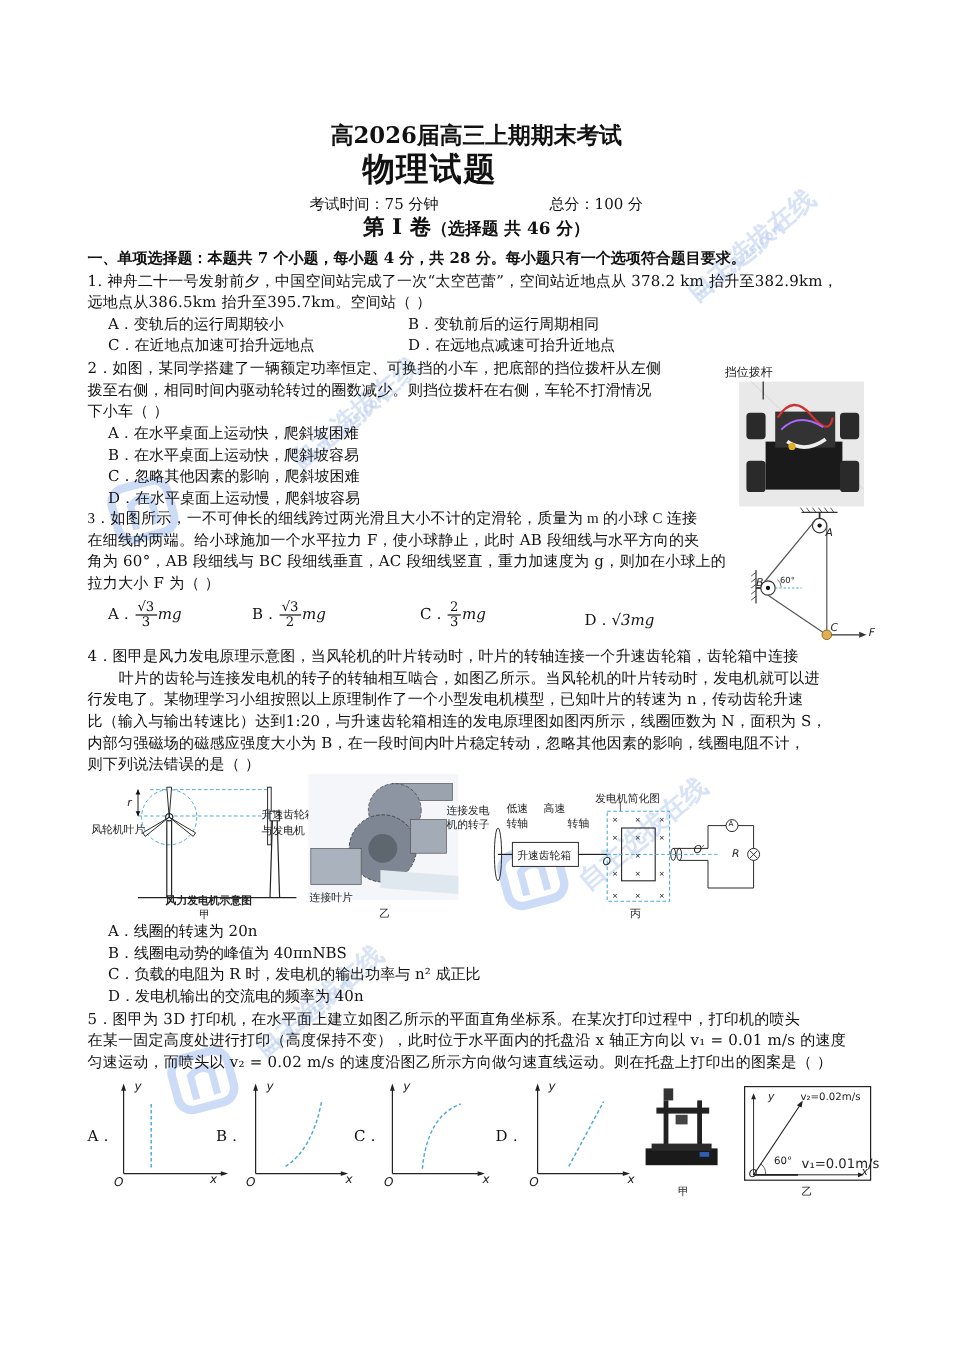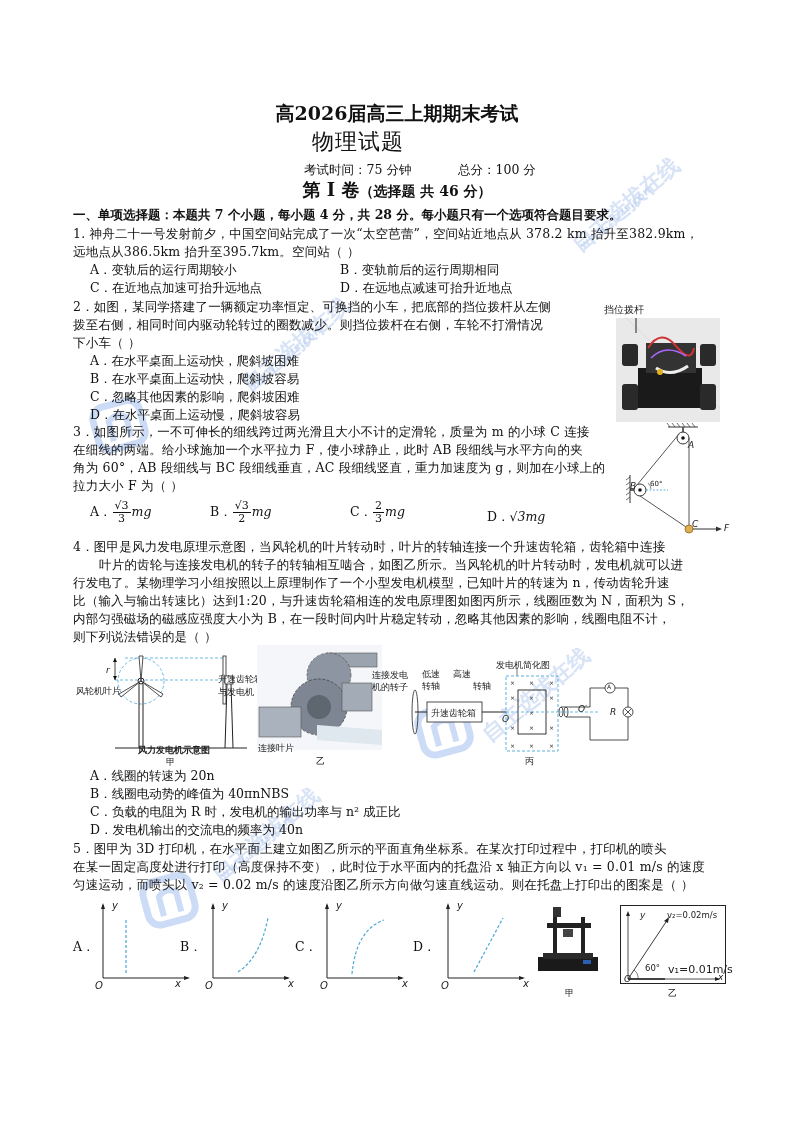--- a/index.html
+++ b/index.html
@@ -2,21 +2,21 @@
 <html><head>
 <meta charset="utf-8">
 <style>
   html, body { margin:0; padding:0; background:#ffffff; }
   body { width:794px; height:1123px; position:relative; overflow:hidden;
          font-family:"DejaVu Serif", "Liberation Serif", serif; color:#111; }
   .abs { position:absolute; }
   .line { position:absolute; left:73px; font-size:12.5px; line-height:18px; white-space:nowrap; letter-spacing:0.2px; }
   .opt { position:absolute; font-size:12.5px; line-height:18px; white-space:nowrap; }
   .title1 { left:0; width:794px; top:101px; text-align:center; font-size:19px; font-weight:bold; line-height:24px; }
-  .title2 { left:0; width:716px; top:125px; text-align:center; font-size:22px; font-weight:normal; line-height:34px; letter-spacing:1px; }
+  .title2 { left:0; width:716px; top:125px; text-align:center; font-size:27px; font-weight:bold; line-height:34px; letter-spacing:1px; }
   .meta { top:162px; font-size:12.5px; line-height:16px; }
   .vol { left:0; width:794px; top:178px; text-align:center; font-size:18px; font-weight:bold; line-height:24px; }
   .vol small { font-size:14px; }
   .section { left:73px; top:206px; font-size:12.5px; font-weight:bold; line-height:18px; }
   .fig-label { position:absolute; font-family:"DejaVu Sans","Liberation Sans",sans-serif; font-size:9px; color:#222; white-space:nowrap; }
   .it { font-style:italic; }
   .wm { position:absolute; color:#b9cdf0; opacity:0.55; font-family:"DejaVu Sans",sans-serif; font-weight:bold; pointer-events:none; }
   .frac { display:inline-block; vertical-align:middle; text-align:center; font-size:11px; line-height:12px; margin:0 1px; }
   .frac .n { display:block; border-bottom:1px solid #111; padding:0 2px; }
   .frac .d { display:block; }
@@ -40,21 +40,21 @@
     <rect x="5" y="8" width="48" height="44" rx="12" fill="none" stroke="#6f9be6" stroke-width="7" transform="rotate(-15 30 30)"></rect>
     <path d="M20 44 L20 24 Q30 16 38 24 L38 44" fill="none" stroke="#6f9be6" stroke-width="6" transform="rotate(-15 30 30)"></path>
   </svg>
 <svg style="left:140px;top:870px;opacity:0.35" width="60" height="60" viewBox="0 0 60 60">
     <rect x="5" y="8" width="48" height="44" rx="12" fill="none" stroke="#6f9be6" stroke-width="7" transform="rotate(-15 30 30)"></rect>
     <path d="M20 44 L20 24 Q30 16 38 24 L38 44" fill="none" stroke="#6f9be6" stroke-width="6" transform="rotate(-15 30 30)"></path>
   </svg>
 
 <div class="abs title1">高2026届高三上期期末考试</div>
 <div class="abs title2">物理试题</div>
-<div class="abs meta" style="left:258px;margin-left:46px;">考试时间：75 分钟</div>
+<div class="abs meta" style="left:258px;">考试时间：75 分钟</div>
 <div class="abs meta" style="left:458px;">总分：100 分</div>
 <div class="abs vol">
   <span>第 I 卷</span><small>（选择题  共 46 分）</small>
 </div>
 <div class="abs section" style="left:73px;">一、单项选择题：本题共 7 个小题，每小题 4 分，共 28 分。每小题只有一个选项符合题目要求。</div>
 
 <div>
   <div class="line" style="top:225px;">1. 神舟二十一号发射前夕，中国空间站完成了一次“太空芭蕾”，空间站近地点从 378.2 km 抬升至382.9km，</div>
   <div class="line" style="top:243px;">远地点从386.5km 抬升至395.7km。空间站（      ）</div>
   <div class="opt" style="left:90px;top:261px;">A．变轨后的运行周期较小</div>
@@ -83,21 +83,21 @@
     <rect x="84" y="66" width="16" height="26" rx="3" fill="#2a2a2a"></rect>
     <rect x="30" y="25" width="50" height="30" fill="#333"></rect>
     <path d="M32 30 Q45 10 60 28 T78 30" fill="none" stroke="#c33" stroke-width="2"></path>
     <path d="M35 40 Q50 25 70 38" fill="none" stroke="#a6f" stroke-width="1.5"></path>
     <path d="M40 50 Q55 60 72 48" fill="none" stroke="#eee" stroke-width="3"></path>
     <circle cx="44" cy="54" r="3" fill="#e0b020"></circle>
   </svg>
 </div>
 
 <div>
-  <div class="line" style="top:423px;">3．如图所示，一不可伸长的细线跨过两光滑且大小不计的定滑轮，质量为 m 的小球 C 连接</div>
+  <div class="line" style="top:423px;font-family:Liberation Serif, serif;">3．如图所示，一不可伸长的细线跨过两光滑且大小不计的定滑轮，质量为 m 的小球 C 连接</div>
   <div class="line" style="top:441px;">在细线的两端。给小球施加一个水平拉力 F，使小球静止，此时 AB 段细线与水平方向的夹</div>
   <div class="line" style="top:459px;">角为 60°，AB 段细线与 BC 段细线垂直，AC 段细线竖直，重力加速度为 g，则加在小球上的</div>
   <div class="line" style="top:477px;">拉力大小 F 为（      ）</div>
 
   <div class="opt" style="left:90px;top:500px;">
     <span>A．</span><span class="frac"><span class="n">√3</span><span class="d">3</span></span><span class="it">mg</span>
   </div>
   <div class="opt" style="left:210px;top:500px;">
     <span>B．</span><span class="frac"><span class="n">√3</span><span class="d">2</span></span><span class="it">mg</span>
   </div>

